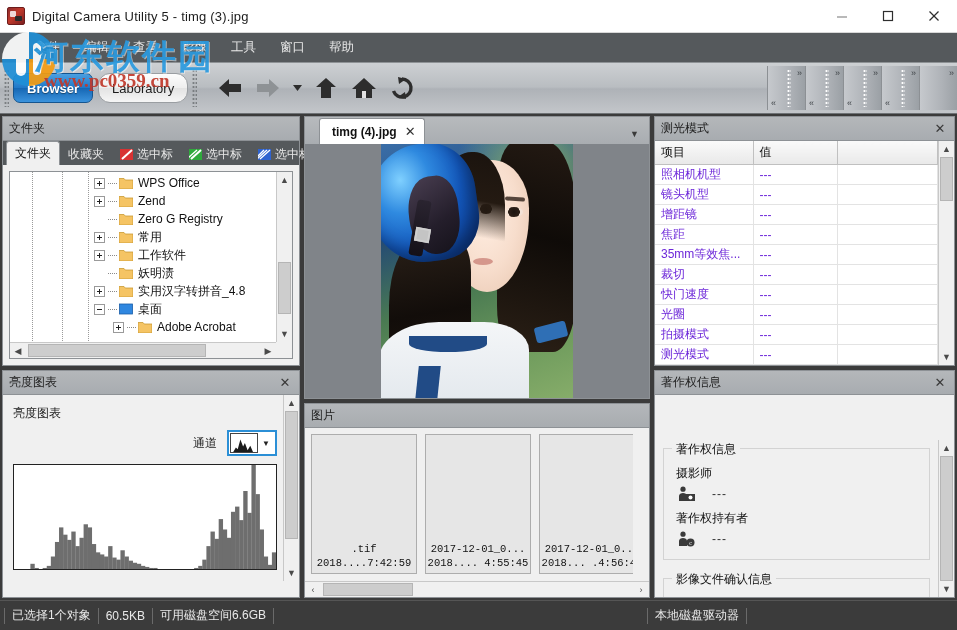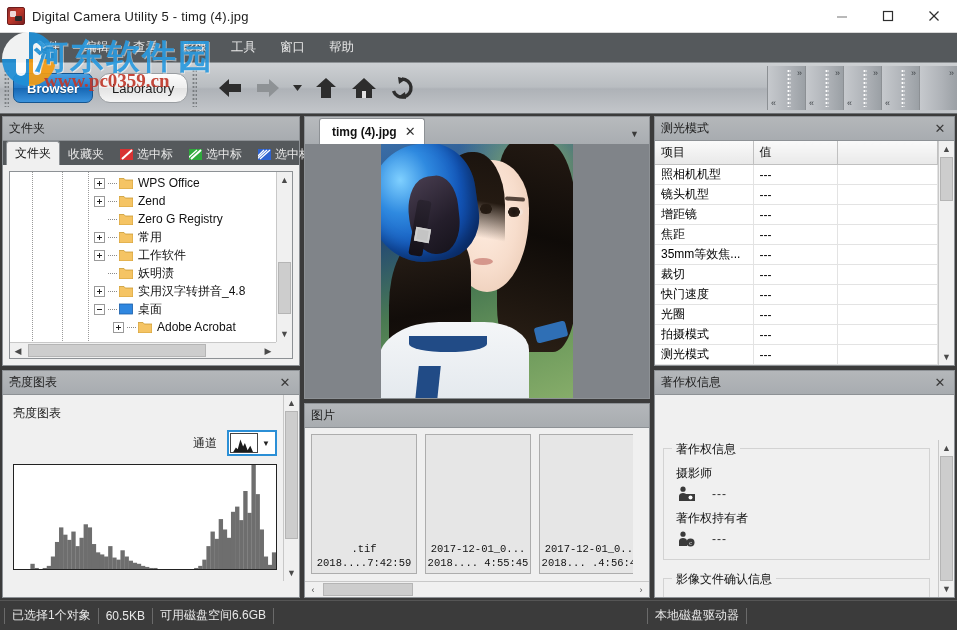--- a/index.html
+++ b/index.html
@@ -343,21 +343,21 @@
   .tablewrap { position: absolute; left:0; top:0; right: 16px; bottom: 0; overflow: hidden; background: #fff; }
   table.info { width: 100%; border-collapse: collapse; table-layout: fixed; }
   table.info th {
     background: linear-gradient(#fafafa,#e9e9e9);
     border: 1px solid #c0c0c0; border-top: none; border-left: none;
     font-size: 12px; font-weight: normal; color: #111;
     text-align: left; padding: 3px 6px; height: 22px;
   }
   table.info td {
     border-bottom: 1px solid #e3e3e3; border-right: 1px solid #e3e3e3;
-    font-size: 12px; color: #000000; padding: 1px 6px; height: 14px;
+    font-size: 12px; color: #6d28d9; padding: 1px 6px; height: 14px;
     overflow: hidden; white-space: nowrap; text-overflow: ellipsis;
   }
   .col-a { width: 98px; }
   .col-b { width: 84px; }
 
   
   .cp-inner { position: absolute; left:0; top:0; right: 16px; bottom: 0; padding: 8px; overflow: hidden; }
   .fieldset {
     border: 1px solid #d3d3d3; padding: 8px 10px 12px 10px;
     margin-bottom: 12px; position: relative;
@@ -408,21 +408,21 @@
     font-family: "Liberation Serif", serif; white-space: nowrap;
   }
 </style>
 </head>
 <body>
 
 <div id="app">
 
   <div class="titlebar">
     <div class="app-icon"></div>
-    <div class="title-text">Digital Camera Utility 5 - timg (4).jpg</div>
+    <div class="title-text">Digital Camera Utility 5 - timg (3).jpg</div>
     <div class="winbtns">
       <div class="winbtn">
         <svg width="14" height="14" viewBox="0 0 14 14">
             <line x1="2" y1="8" x2="12" y2="8" stroke="#8a8a8a" stroke-width="1.2"></line>
           </svg>
       </div>
       <div class="winbtn">
         <svg width="14" height="14" viewBox="0 0 14 14">
             <rect x="2.5" y="2.5" width="9" height="9" fill="none" stroke="#2e2e2e" stroke-width="1.2"></rect>
           </svg>

